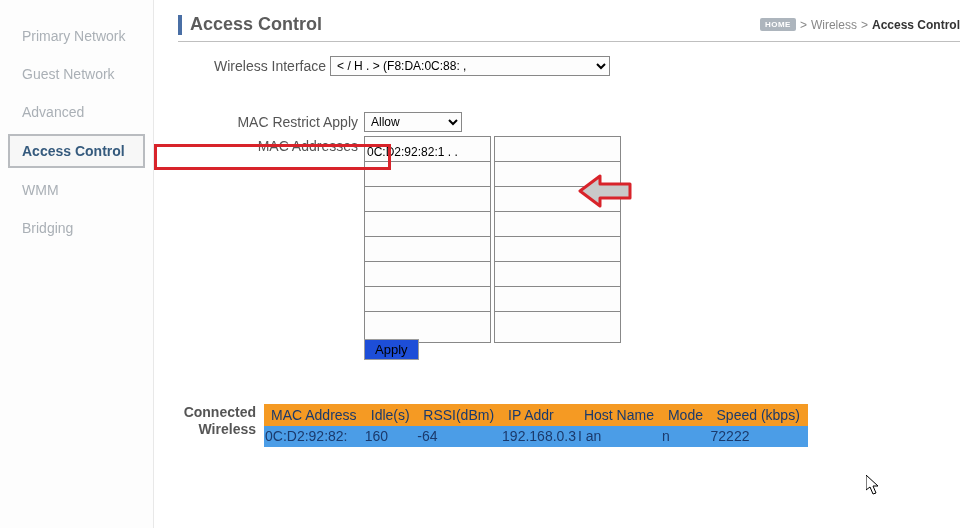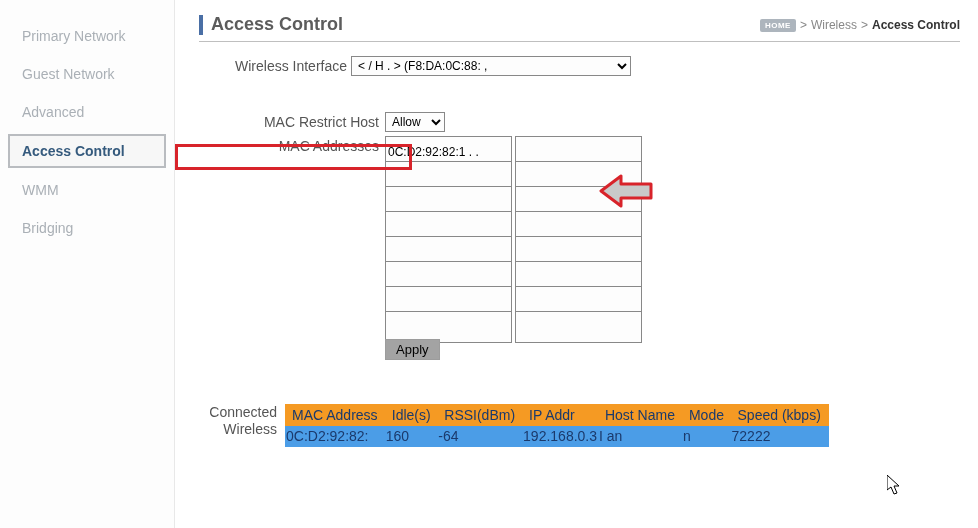--- a/index.html
+++ b/index.html
@@ -10,21 +10,21 @@
     font-size: 14px;
     color: #333;
     background: #fff;
   }
   .page {
     display: flex;
     width: 978px;
     height: 528px;
   }
   .sidebar {
-    width: 175px;
+    width: 154px;
     padding: 14px 0 0 0;
     background: #fdfdfd;
     border-right: 1px solid #e8e8e8;
   }
   .sidebar-item {
     padding: 8px 14px;
     margin: 6px 8px;
     color: #aab0b6;
     font-size: 14px;
     cursor: pointer;
@@ -58,21 +58,21 @@
   }
   .page-title .accent {
     width: 4px; height: 20px;
     background: #4a6fa5;
     margin-right: 8px;
   }
   .breadcrumb {
     font-size: 12px;
     color: #888;
     display: flex;
-    align-items: flex-end;
+    align-items: center;
     gap: 4px;
   }
   .crumb-home {
     font-size: 8px;
     color: #fff;
     font-weight: bold;
     background: #adb5bd;
     padding: 2px 5px;
     border-radius: 2px;
     letter-spacing: 0.5px;
@@ -94,53 +94,54 @@
   }
   select, input[type=text] {
     font-family: Arial, Helvetica, sans-serif;
     font-size: 12px;
     padding: 1px 2px;
     height: 20px;
     border: 1px solid #888;
     background: #fdfdfd;
   }
   .wlselect { width: 280px; }
-  .modeselect { width: 60px; }
+  .modeselect { width: 98px; }
   .mac-grid {
     display: grid;
     grid-template-columns: 127px 127px;
     grid-auto-rows: 22px;
     gap: 3px 3px;
   }
   .mac-grid input { width: 127px; height: 32px; }
   .apply-btn {
     margin-top: 6px;
     padding: 2px 10px;
     font-size: 13px;
-    background: #a3a3a3;
+    background: #1d4ed8;
     border: 1px solid #9c9c9c;
     cursor: pointer;
   }
   .highlight-box {
     position: absolute;
     border: 3px solid #d8232a;
     pointer-events: none;
   }
   .clients-area {
     display: flex;
     align-items: flex-start;
     margin-top: 44px;
   }
   .clients-label {
     width: 86px;
     text-align: right;
     color: #555;
     font-size: 14px;
     line-height: 1.2;
     padding-right: 8px;
+    font-weight: bold;
   }
   table.clients {
     border-collapse: collapse;
     font-size: 14px;
     width: 544px;
   }
   table.clients th {
     background: #f59a23;
     color: #1b3a6c;
     font-weight: normal;
@@ -199,21 +200,21 @@
     <div class="form-row">
       <div class="form-label" style="text-align:left;width:auto;padding-right:4px;">Wireless Interface</div>
       <select class="wlselect">
         <option>&lt; / H           . &gt; (F8:DA:0C:88:      ,</option>
       </select>
     </div>
 
     <div style="height:28px;"></div>
 
     <div class="form-row" style="position:relative;">
-      <div class="form-label">MAC Restrict Host</div>
+      <div class="form-label">MAC Restrict Apply</div>
       <select class="modeselect">
         <option>Allow</option>
       </select>
     </div>
 
     <div class="form-row">
       <div class="form-label">MAC Addresses</div>
       <div>
         <div class="mac-grid">
           <input type="text" value="0C:D2:92:82:1 . .  " style="">

